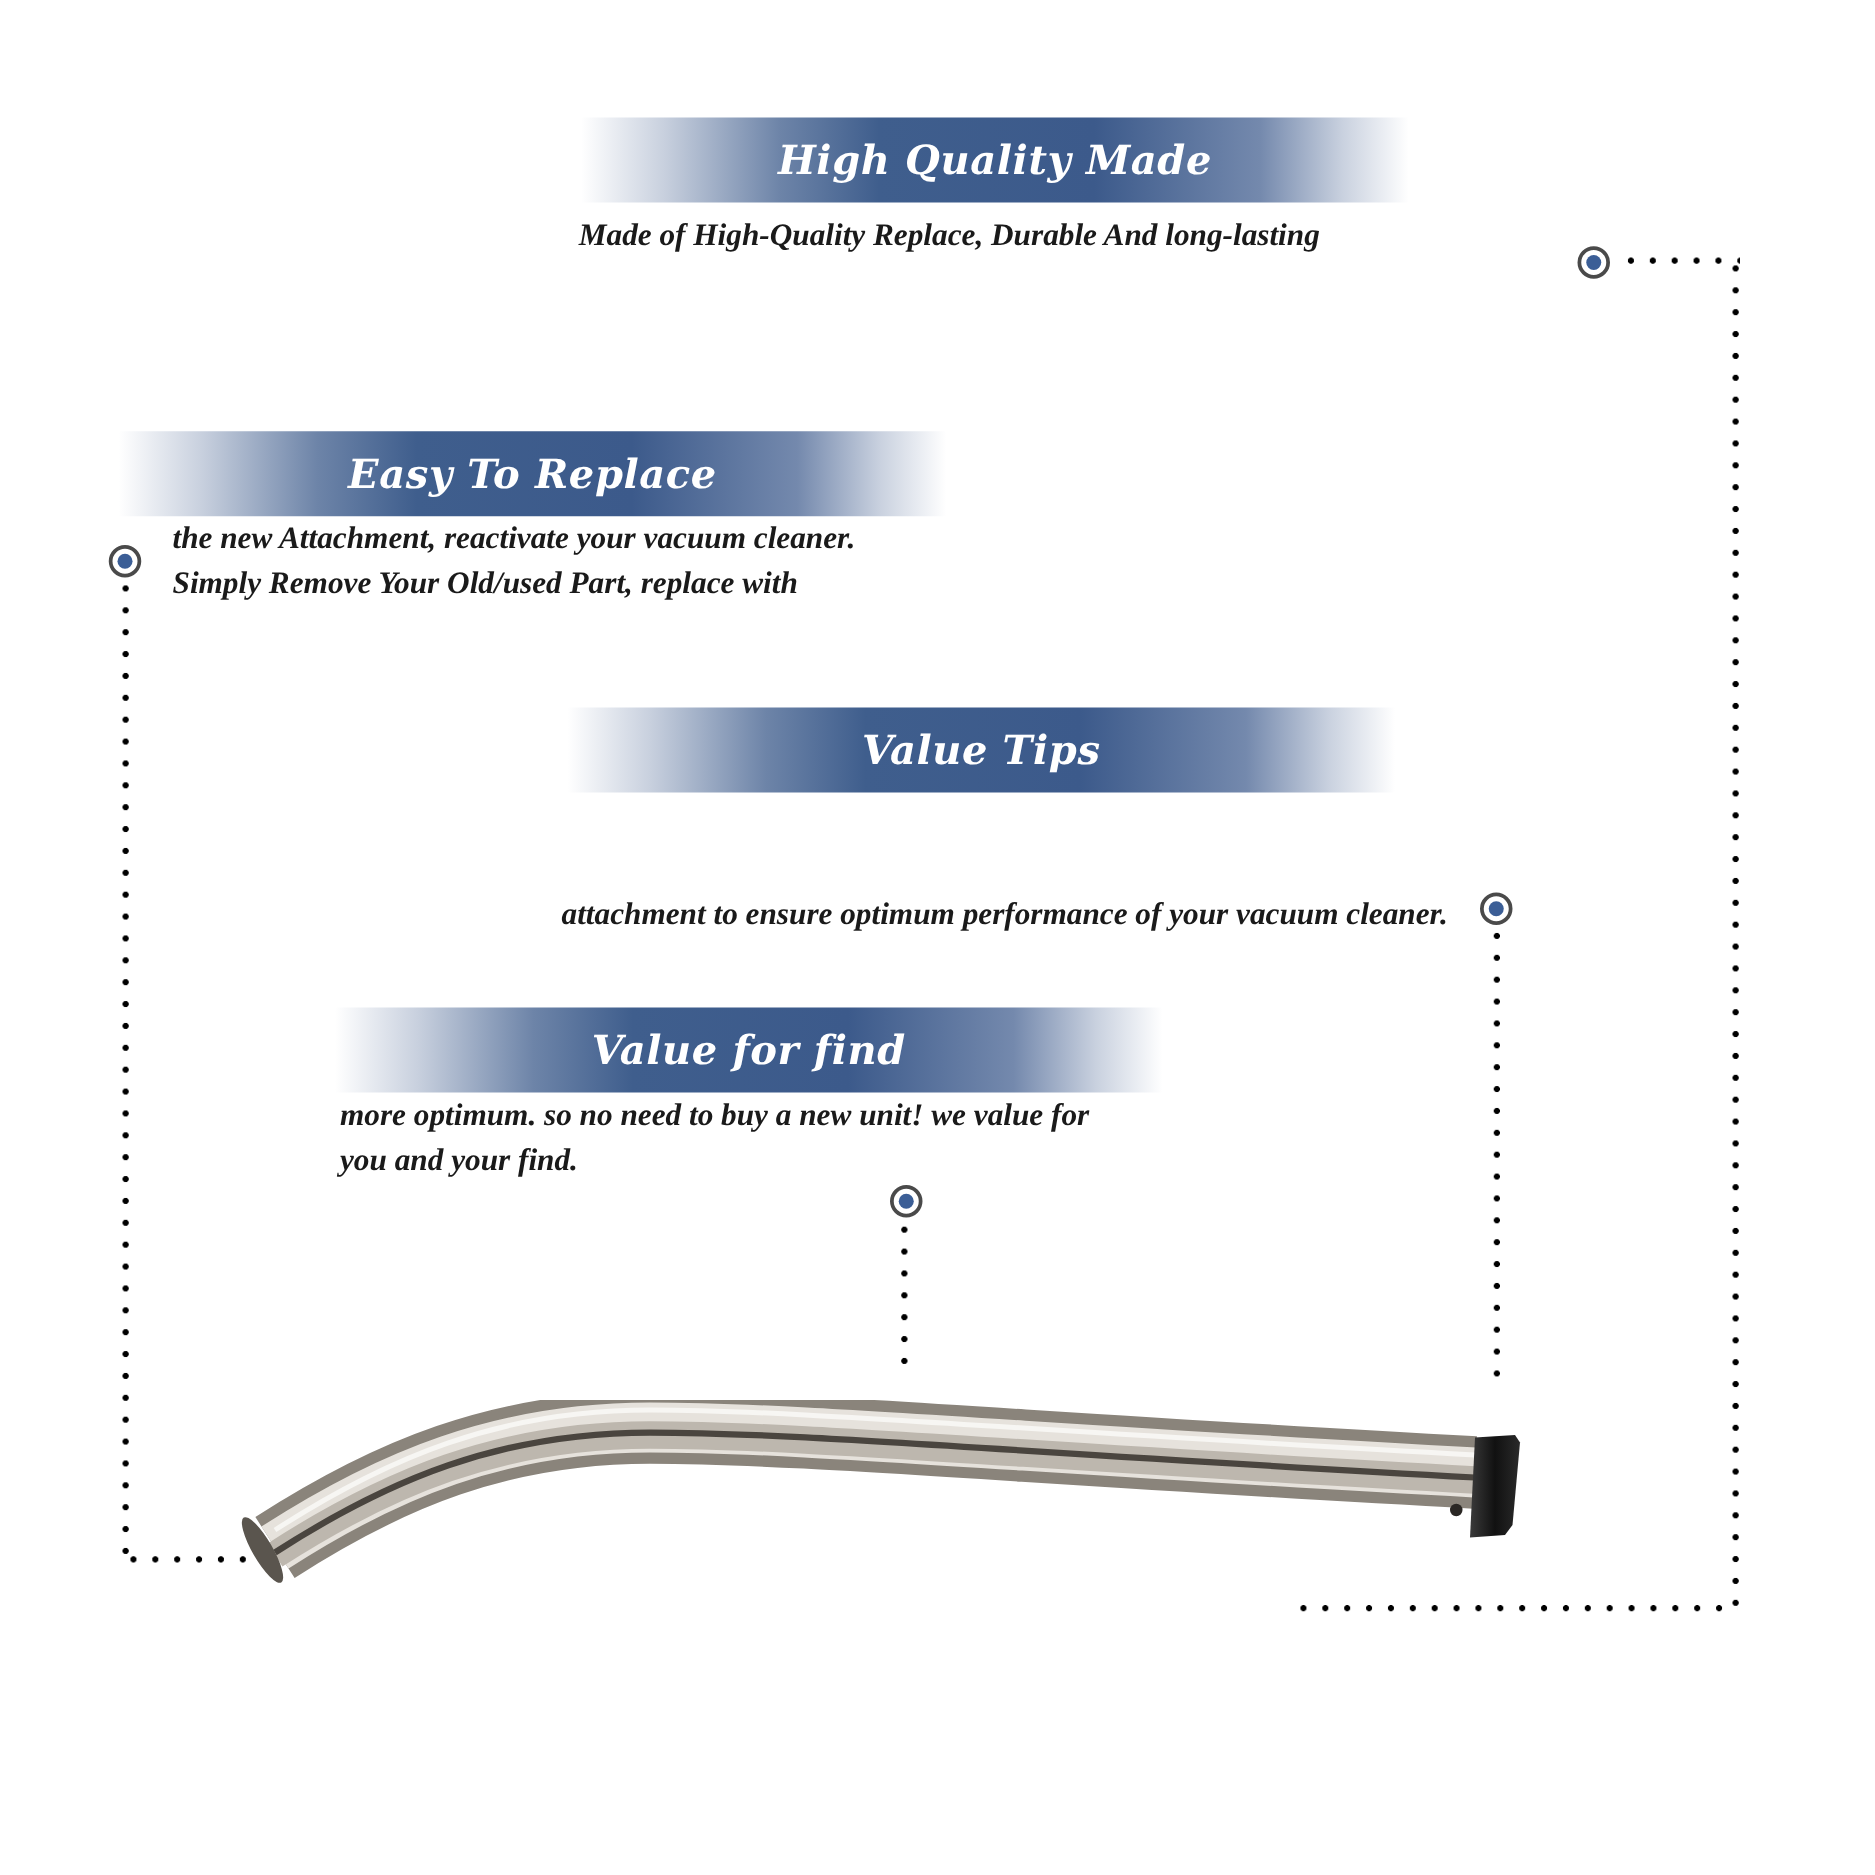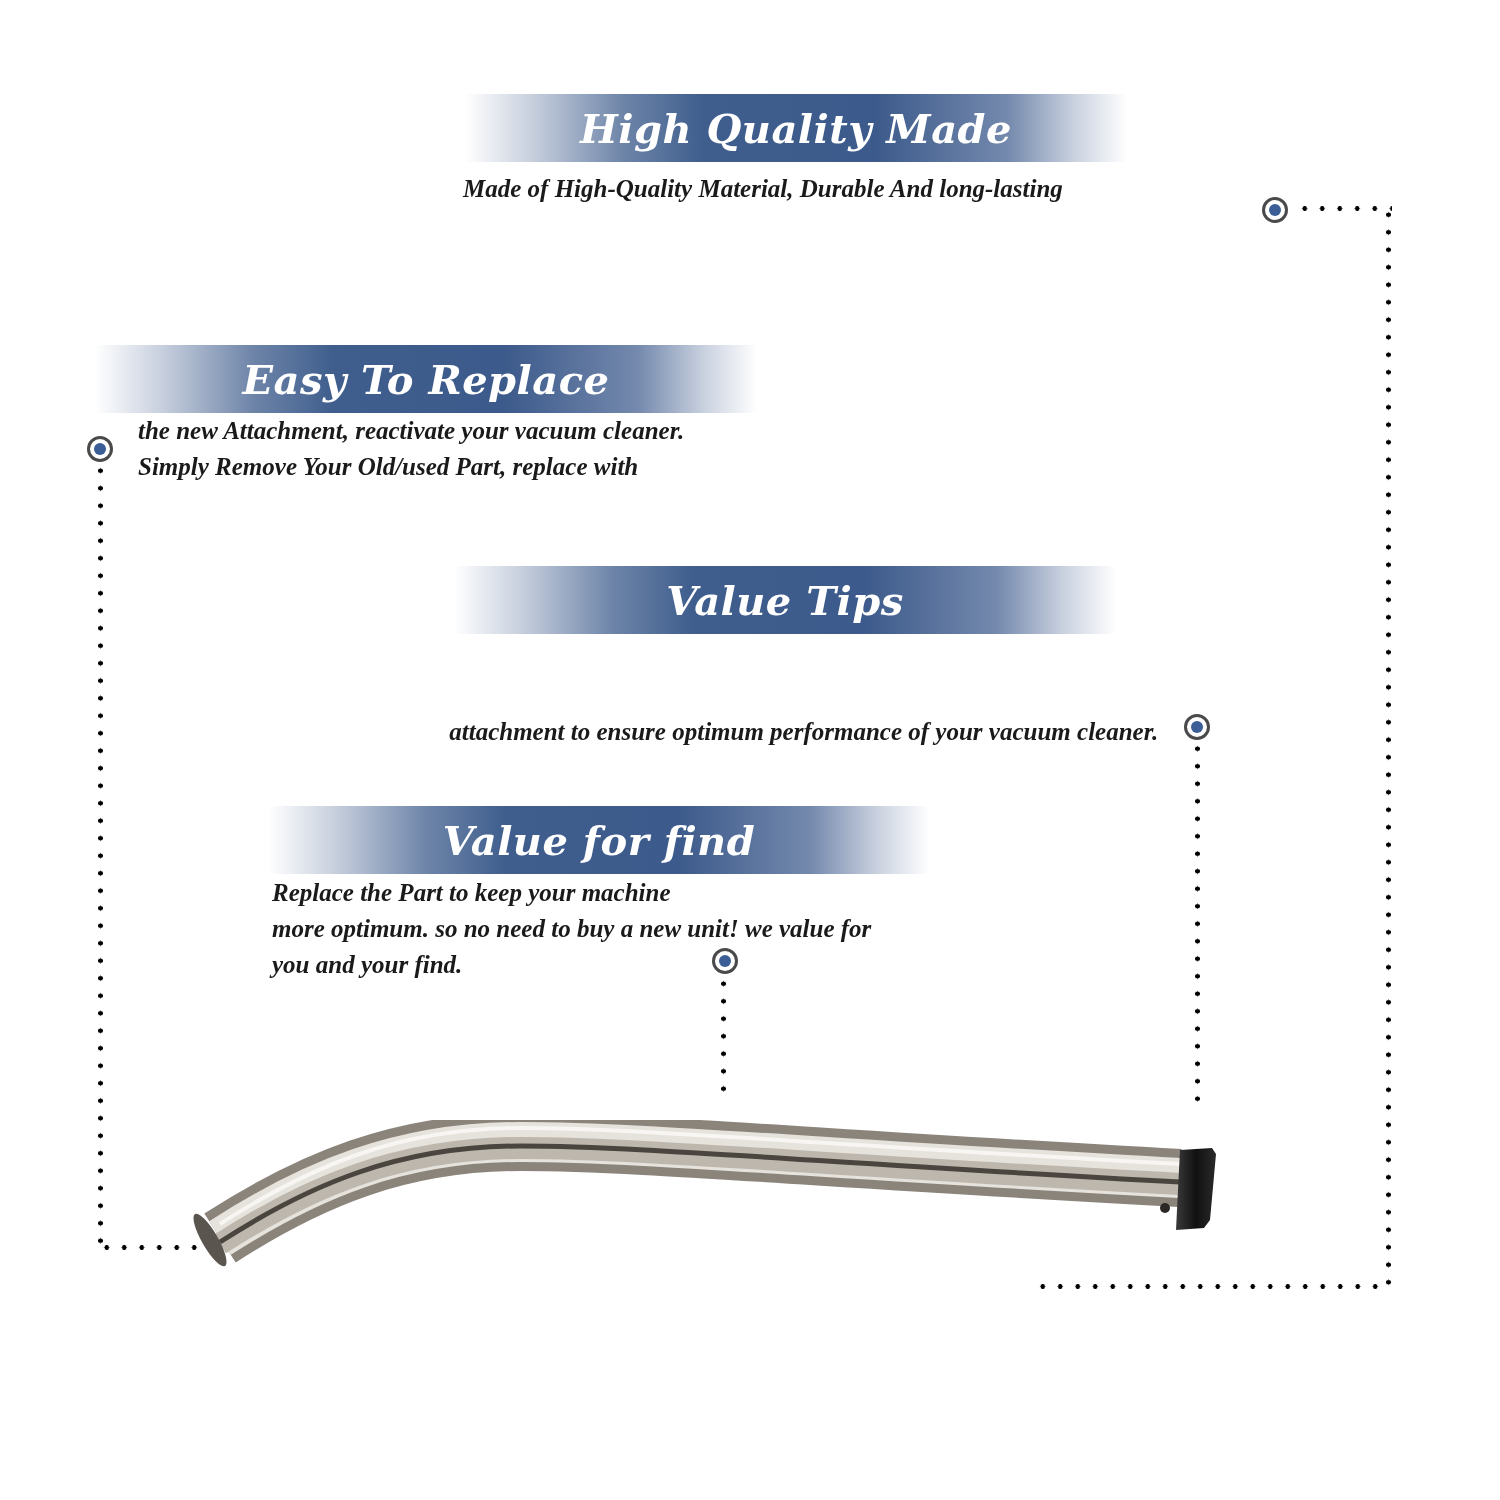--- a/index.html
+++ b/index.html
@@ -1,21 +1,21 @@
 <!DOCTYPE html>
 <html><head>
 <meta charset="utf-8">
 <style>
   html, body { margin: 0; padding: 0; background: #ffffff; }
   body { width: 1500px; height: 1500px; position: relative; overflow: hidden;
          font-family: "DejaVu Serif", "Liberation Serif", serif; }
   .band { position: absolute; height: 68px;
           background: linear-gradient(90deg, #ffffff 0%, #c8d0de 10%, #6d84a8 24%, #3f5e8d 36%, #3c5a8b 62%, #7489ad 82%, #c9d1df 92%, #ffffff 100%);
           display: flex; align-items: center; justify-content: center; }
-  .band-title { color: #ffffff; font-style: italic; font-weight: bold; font-size: 40px;
+  .band-title { color: #ffffff; font-style: italic; font-weight: bold; font-size: 32px;
                 font-family: "DejaVu Serif", "Liberation Serif", serif; letter-spacing: 0.5px;
                 white-space: nowrap; }
   .desc { position: absolute; color: #1a1a1a; font-style: italic; font-weight: bold;
           font-size: 25px; line-height: 36px; font-family: "Liberation Serif", "DejaVu Serif", serif;
           white-space: nowrap; }
   .marker { position: absolute; width: 26px; height: 26px; border-radius: 50%;
             border: 3px solid #4a4a4a; background: #ffffff; box-sizing: border-box; }
   .marker::after { content: ""; position: absolute; left: 4px; top: 4px; width: 12px; height: 12px;
                    border-radius: 50%; background: #3b5e96; }
   .dots-v { position: absolute; width: 5px;
@@ -26,21 +26,21 @@
             background-size: 17.5px 5px; background-repeat: repeat-x; }
   .product { position: absolute; left: 190px; top: 1120px; width: 1040px; height: 160px; }
 </style>
 </head>
 <body>
 
 <div class="band" style="left:465px; top:94px; width:662px;">
   <span class="band-title">High Quality Made</span>
 </div>
 <div class="desc" style="left:463px; top:171px;">
-  <div>Made of  High-Quality Material, Durable And long-lasting</div>
+  <div>Made of  High-Quality Replace, Durable And long-lasting</div>
 </div>
 
 <div class="band" style="left:95px; top:345px; width:662px;">
   <span class="band-title">Easy To Replace</span>
 </div>
 <div class="desc" style="left:138px; top:413px;">
   <div>the new Attachment, reactivate your vacuum cleaner.</div>
   <div>Simply Remove Your Old/used Part, replace with</div>
 </div>
 
@@ -48,21 +48,20 @@
   <span class="band-title">Value Tips</span>
 </div>
 <div class="desc" style="left:443px; top:642px; white-space: pre;">
   <div> attachment to ensure optimum performance of your vacuum cleaner.</div>
 </div>
 
 <div class="band" style="left:268px; top:806px; width:662px;">
   <span class="band-title">Value for find</span>
 </div>
 <div class="desc" style="left:272px; top:875px;">
-  <div>Replace the Part to keep your machine</div>
   <div>more optimum. so no need to buy a new unit! we value for</div>
   <div>you and your find.</div>
 </div>
 
 <div class="marker" style="left:1262px; top:197px;"></div>
 <div class="marker" style="left:87px; top:436px;"></div>
 <div class="marker" style="left:1184px; top:714px;"></div>
 <div class="marker" style="left:712px; top:948px;"></div>
 
 <div class="dots-h" style="left:1296px; top:206px; width:96px;"></div>

